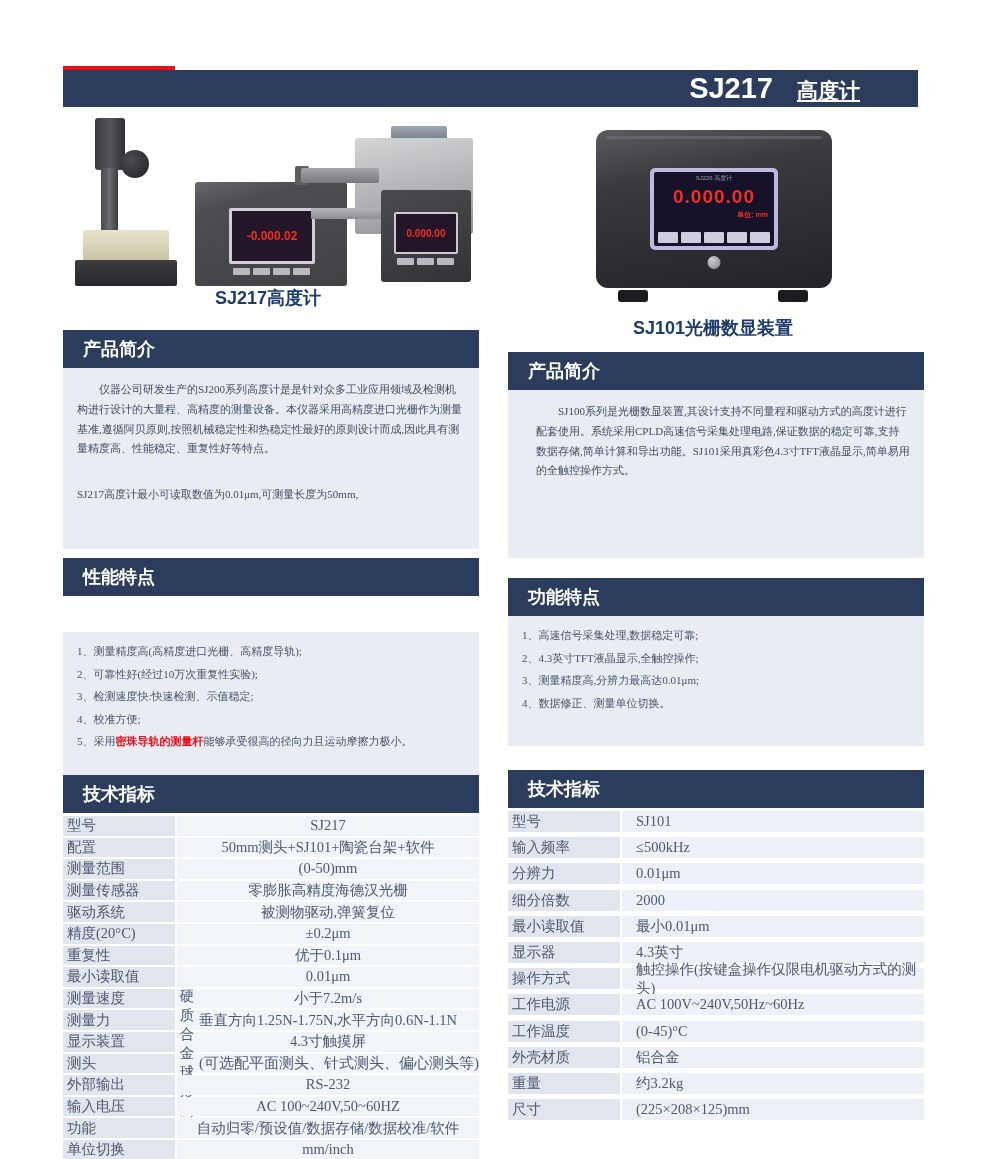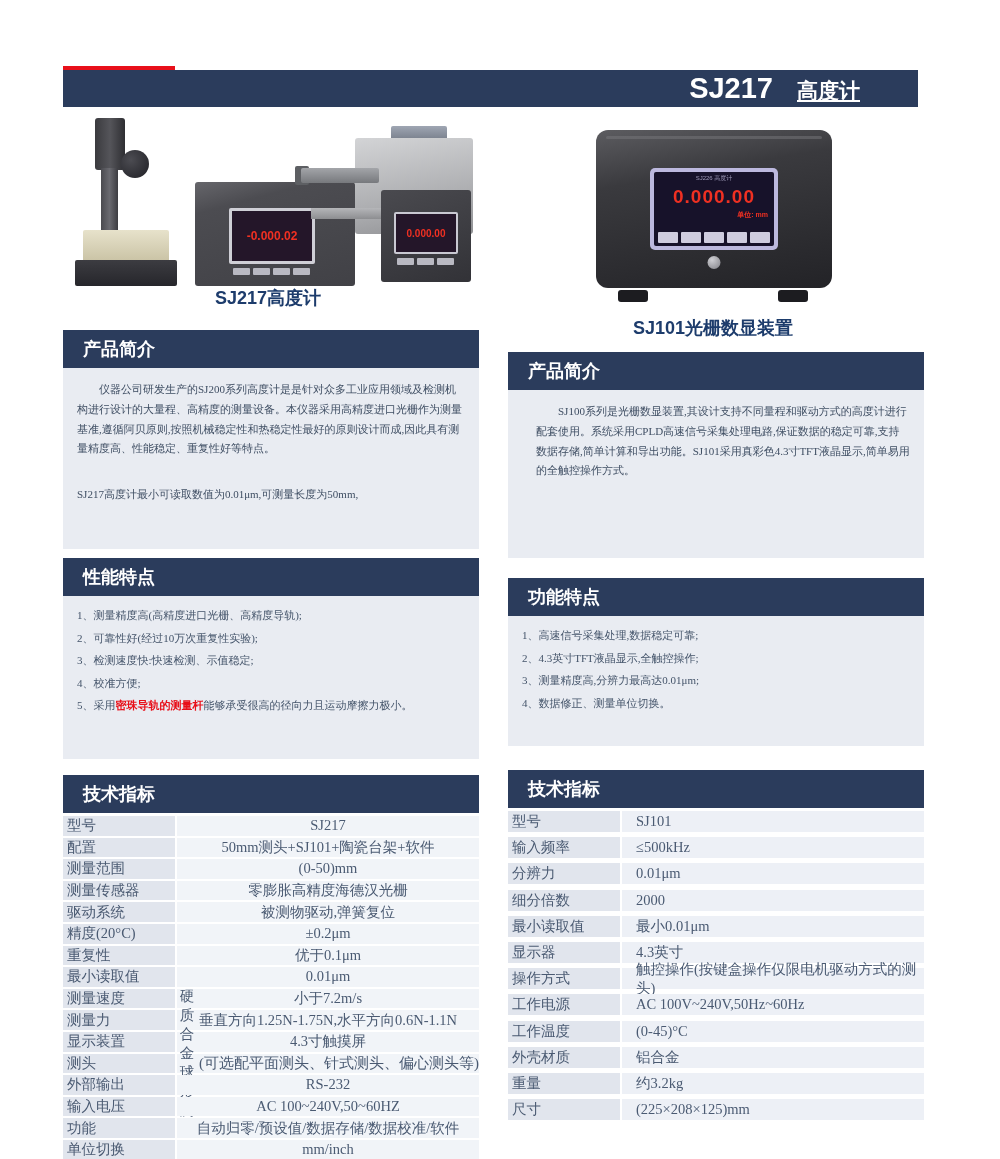--- a/index.html
+++ b/index.html
@@ -22,21 +22,21 @@
                font-family:"Liberation Sans","DejaVu Sans",sans-serif;font-weight:bold;font-size:18px;}
   .fig-left .fig-caption{bottom:2px;}
   .fig-right .fig-caption{bottom:0px;}
 
   
   .stand-cap{position:absolute;left:32px;top:6px;width:30px;height:52px;background:linear-gradient(90deg,#3a3a3e,#55555a,#2e2e32);border-radius:3px;}
   .stand-col{position:absolute;left:38px;top:56px;width:17px;height:68px;background:linear-gradient(90deg,#4a4a4f,#6a6a70,#3c3c41);}
   .stand-knob{position:absolute;left:58px;top:38px;width:28px;height:28px;border-radius:50%;background:radial-gradient(circle at 35% 35%,#4c4c52,#1f1f24);}
   .stand-base{position:absolute;left:20px;top:118px;width:86px;height:32px;background:linear-gradient(#e7e2cb,#c9c2a4);border-radius:2px;}
   .stand-plinth{position:absolute;left:12px;top:148px;width:102px;height:26px;background:linear-gradient(#3c3c41,#26262b);border-radius:2px;}
-  .boxA{position:absolute;left:132px;top:70px;width:152px;height:104px;background:linear-gradient(165deg,#66666b 0%,#4c4c51 22%,#414146 100%);border-radius:3px;padding-left:8px;}
+  .boxA{position:absolute;left:132px;top:70px;width:152px;height:104px;background:linear-gradient(165deg,#66666b 0%,#4c4c51 22%,#414146 100%);border-radius:3px;}
   .boxA-screen{position:absolute;left:34px;top:26px;width:86px;height:56px;background:#cfcfd6;border-radius:2px;padding:3px;box-sizing:border-box;}
   .boxA-inner{width:100%;height:100%;background:#241629;display:flex;align-items:center;justify-content:center;}
   .digits{color:#f03022;font-family:"Liberation Sans","DejaVu Sans",sans-serif;font-weight:bold;}
   .boxA-btns,.boxB-btns{position:absolute;display:flex;gap:3px;}
   .boxA-btns{left:38px;top:86px;}
   .mini-btn{width:17px;height:7px;background:#b9b9c2;border-radius:1px;}
   .machineC-body{position:absolute;left:292px;top:26px;width:118px;height:96px;background:linear-gradient(170deg,#d3d4d6,#a8a9ac 70%,#8f9093);border-radius:3px;}
   .machineC-top{position:absolute;left:328px;top:14px;width:56px;height:18px;background:linear-gradient(#9fa6b3,#6d7480);border-radius:2px;}
   .machineC-arm{position:absolute;left:238px;top:56px;width:78px;height:15px;background:linear-gradient(#a3a5a9,#77797d);border-radius:2px;}
   .machineC-armtip{position:absolute;left:232px;top:54px;width:14px;height:19px;background:#5d5f63;border-radius:2px;}
@@ -85,21 +85,21 @@
   .right-specs .spec-row{height:21px;margin-bottom:5.2px;font-size:14.5px;}
   .right-specs .spec-value{justify-content:flex-start;padding-left:14px;background:#edf0f6;}
   .spec-note{font-size:15px;margin-left:2px;white-space:nowrap;text-align:center;}
 
   
   .sec-intro-left{left:63px;top:330px;}
   .sec-intro-left .sec-body{min-height:181px;}
   .sec-intro-right{left:508px;top:352px;}
   .sec-intro-right .sec-body{min-height:168px;padding-left:28px;}
   .sec-feat-left{left:63px;top:558px;}
-  .sec-feat-left .sec-body{min-height:163px;}
+  .sec-feat-left .sec-body{min-height:163px;margin-top:36px;}
   .sec-feat-right{left:508px;top:578px;}
   .sec-feat-right .sec-body{min-height:130px;}
   .sec-spec-left{left:63px;top:775px;}
   .sec-spec-right{left:508px;top:770px;}
 </style>
 </head>
 <body>
 
 <div class="page">
 

